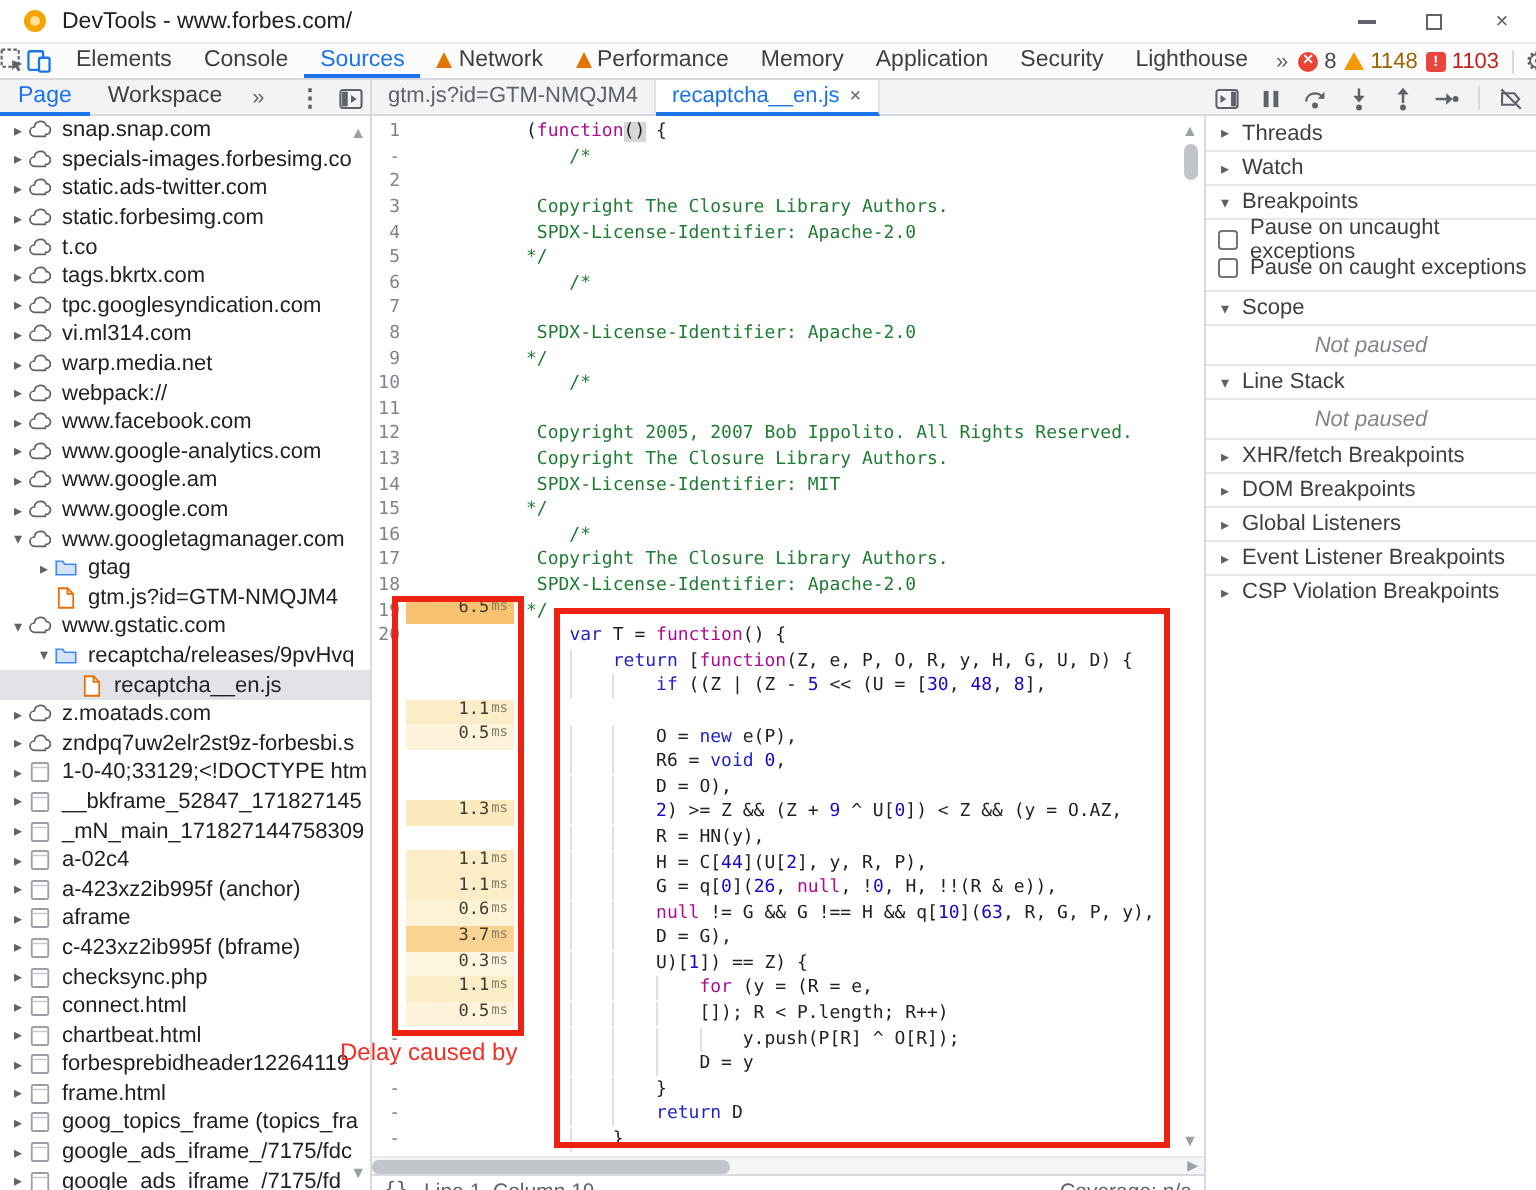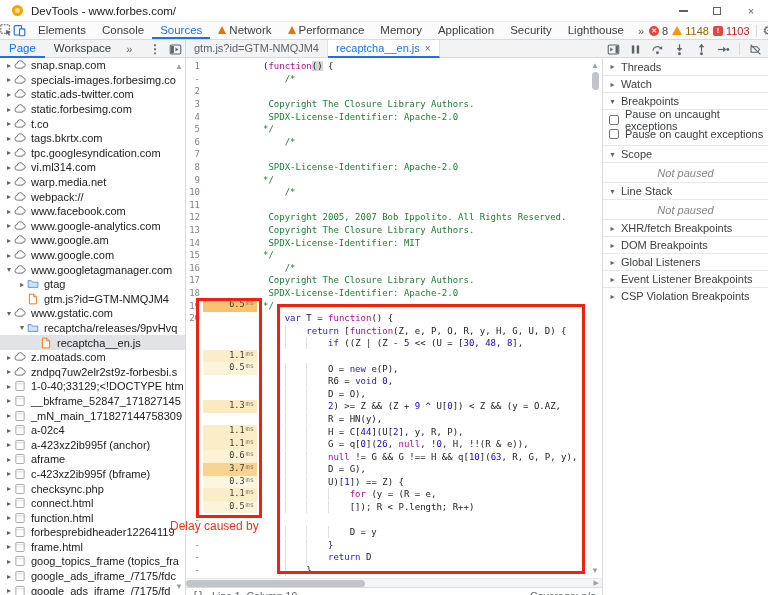--- a/index.html
+++ b/index.html
@@ -560,21 +560,21 @@
           <span>connect.html</span>
         </div>
         <div class="tree-row" style="padding-left: 4px;">
           <span class="tw-arrow">▸</span>
           <span class="tw-icon">
             <svg viewBox="0 0 16 16">
               <rect x="2.5" y="2" width="11" height="12" rx="1" fill="#fff" stroke="#9aa0a6" stroke-width="1.2"></rect>
               <path d="M2.5 5h11" stroke="#c7cacd" stroke-width="1"></path>
             </svg>
           </span>
-          <span>function.html</span>
+          <span>chartbeat.html</span>
         </div>
         <div class="tree-row" style="padding-left: 4px;">
           <span class="tw-arrow">▸</span>
           <span class="tw-icon">
             <svg viewBox="0 0 16 16">
               <rect x="2.5" y="2" width="11" height="12" rx="1" fill="#fff" stroke="#9aa0a6" stroke-width="1.2"></rect>
               <path d="M2.5 5h11" stroke="#c7cacd" stroke-width="1"></path>
             </svg>
           </span>
           <span>forbesprebidheader12264119</span>
@@ -823,20 +823,21 @@
         <div class="crow">
           <span class="g-num">-</span>
           <span class="g-badge">
             <span class="badge" style="background: rgb(253, 243, 218);">0.5<i>ms</i></span>
           </span>
           <span class="codeline">                []); R &lt; P.length; R++)<i class="guide" style="left: calc(4ch + 6px);"></i><i class="guide" style="left: calc(8ch + 6px);"></i><i class="guide" style="left: calc(12ch + 6px);"></i></span>
         </div>
         <div class="crow">
           <span class="g-num">-</span>
           <span class="g-badge"></span>
+          <span class="codeline">                    y.push(P[R] ^ O[R]);<i class="guide" style="left: calc(4ch + 6px);"></i><i class="guide" style="left: calc(8ch + 6px);"></i><i class="guide" style="left: calc(12ch + 6px);"></i><i class="guide" style="left: calc(16ch + 6px);"></i></span>
         </div>
         <div class="crow">
           <span class="g-num">-</span>
           <span class="g-badge"></span>
           <span class="codeline">                D = y<i class="guide" style="left: calc(4ch + 6px);"></i><i class="guide" style="left: calc(8ch + 6px);"></i><i class="guide" style="left: calc(12ch + 6px);"></i></span>
         </div>
         <div class="crow">
           <span class="g-num">-</span>
           <span class="g-badge"></span>
           <span class="codeline">            }<i class="guide" style="left: calc(4ch + 6px);"></i><i class="guide" style="left: calc(8ch + 6px);"></i></span>

